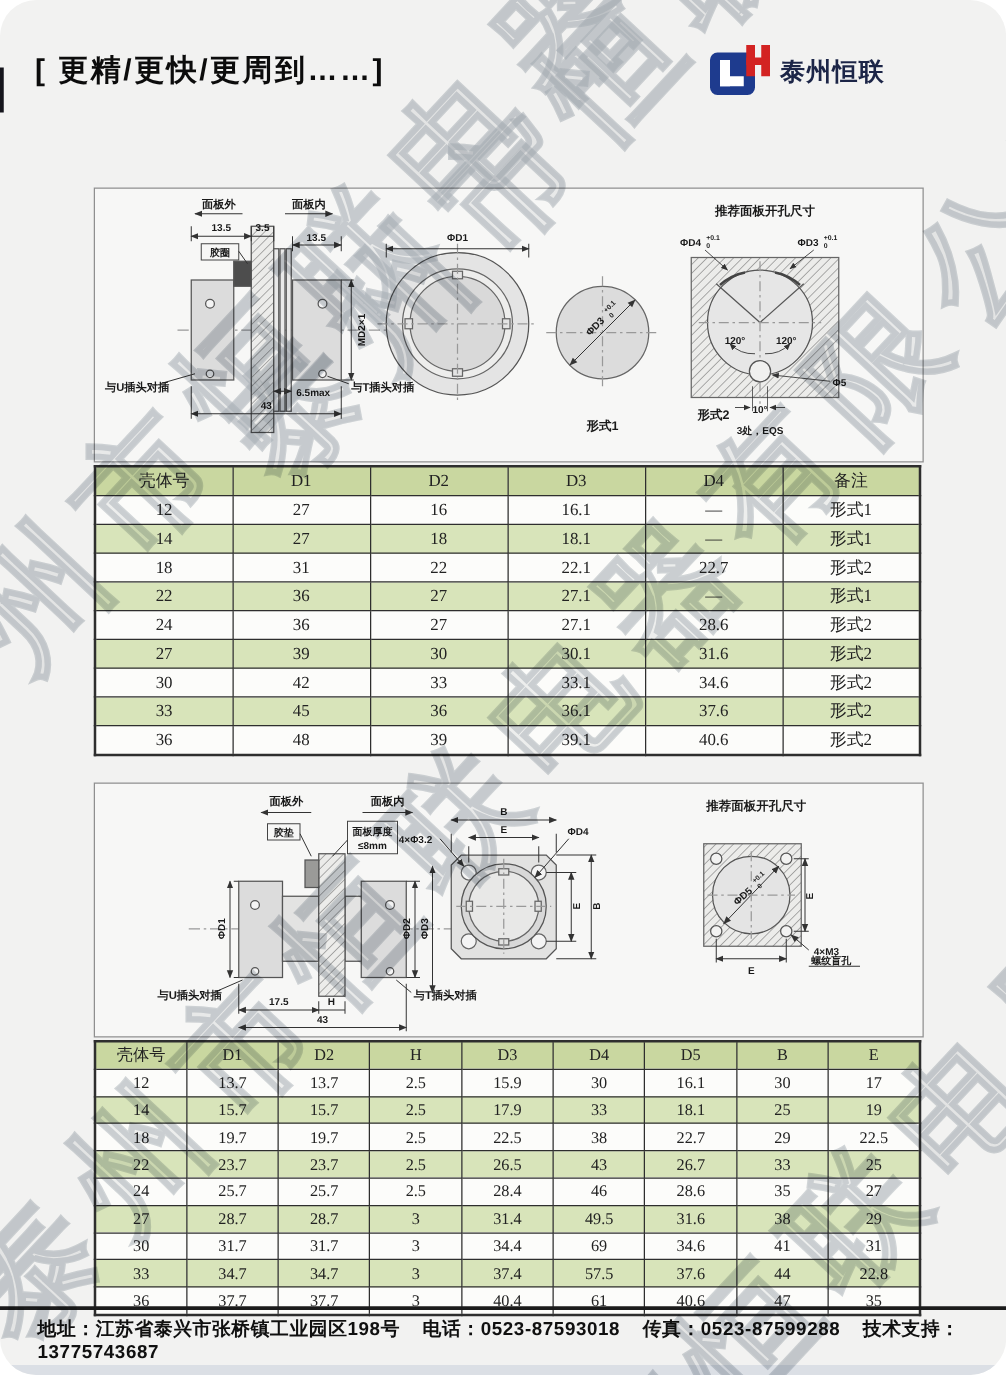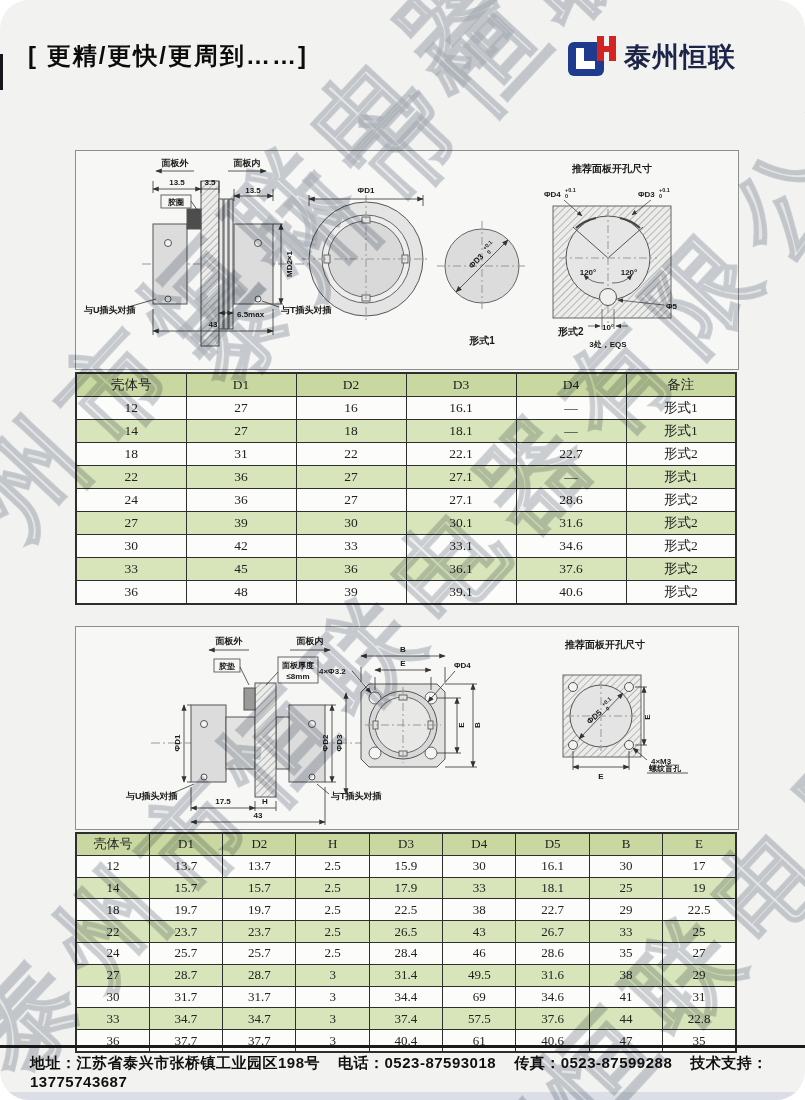--- a/index.html
+++ b/index.html
@@ -7,21 +7,21 @@
         font-family:"Liberation Sans","DejaVu Sans",sans-serif;color:#111;border-radius:29px;}
   
   .wm{position:absolute;inset:0;pointer-events:none;z-index:9;mix-blend-mode:multiply;}
   .wm-line{position:absolute;white-space:nowrap;font-size:104px;font-weight:700;letter-spacing:20px;
            color:rgba(178,184,192,.20);-webkit-text-stroke:2px rgba(170,177,186,.50);
            transform:rotate(-47deg);transform-origin:0 0;}
   
   .slogan{position:absolute;left:28px;top:40px;font-size:24px;font-weight:700;letter-spacing:2px;color:#0c0c0c;}
   .edge-mark{position:absolute;left:0;top:54px;width:3px;height:36px;background:#15151c;}
   .logo-wrap{position:absolute;left:566px;top:34px;display:flex;align-items:center;}
-  .brand{font-size:27px;font-weight:700;color:#1c2547;letter-spacing:1px;margin-left:6px;}
+  .brand{font-size:20px;font-weight:700;color:#1c2547;letter-spacing:1px;margin-left:6px;}
   
   .sec-title{position:absolute;font-size:14.5px;color:#000;letter-spacing:.5px;}
   .panel{position:absolute;left:75px;width:662px;border:1px solid #8f8f8f;background:rgba(252,252,250,.55);font-weight:bold;}
   
   .dtable{position:absolute;left:75px;width:662px;border-collapse:collapse;table-layout:fixed;
           font-family:"Liberation Serif","DejaVu Serif",serif;}
   .dtable th,.dtable td{border:1px solid #2e2e2e;text-align:center;padding:0;font-weight:400;color:#222;}
   .dtable{border:2px solid #2e2e2e;padding-left:48px;}
   .dtable thead th{background:#c9d7a0;}
   .dtable tbody tr{background:#fcfcfa;}

